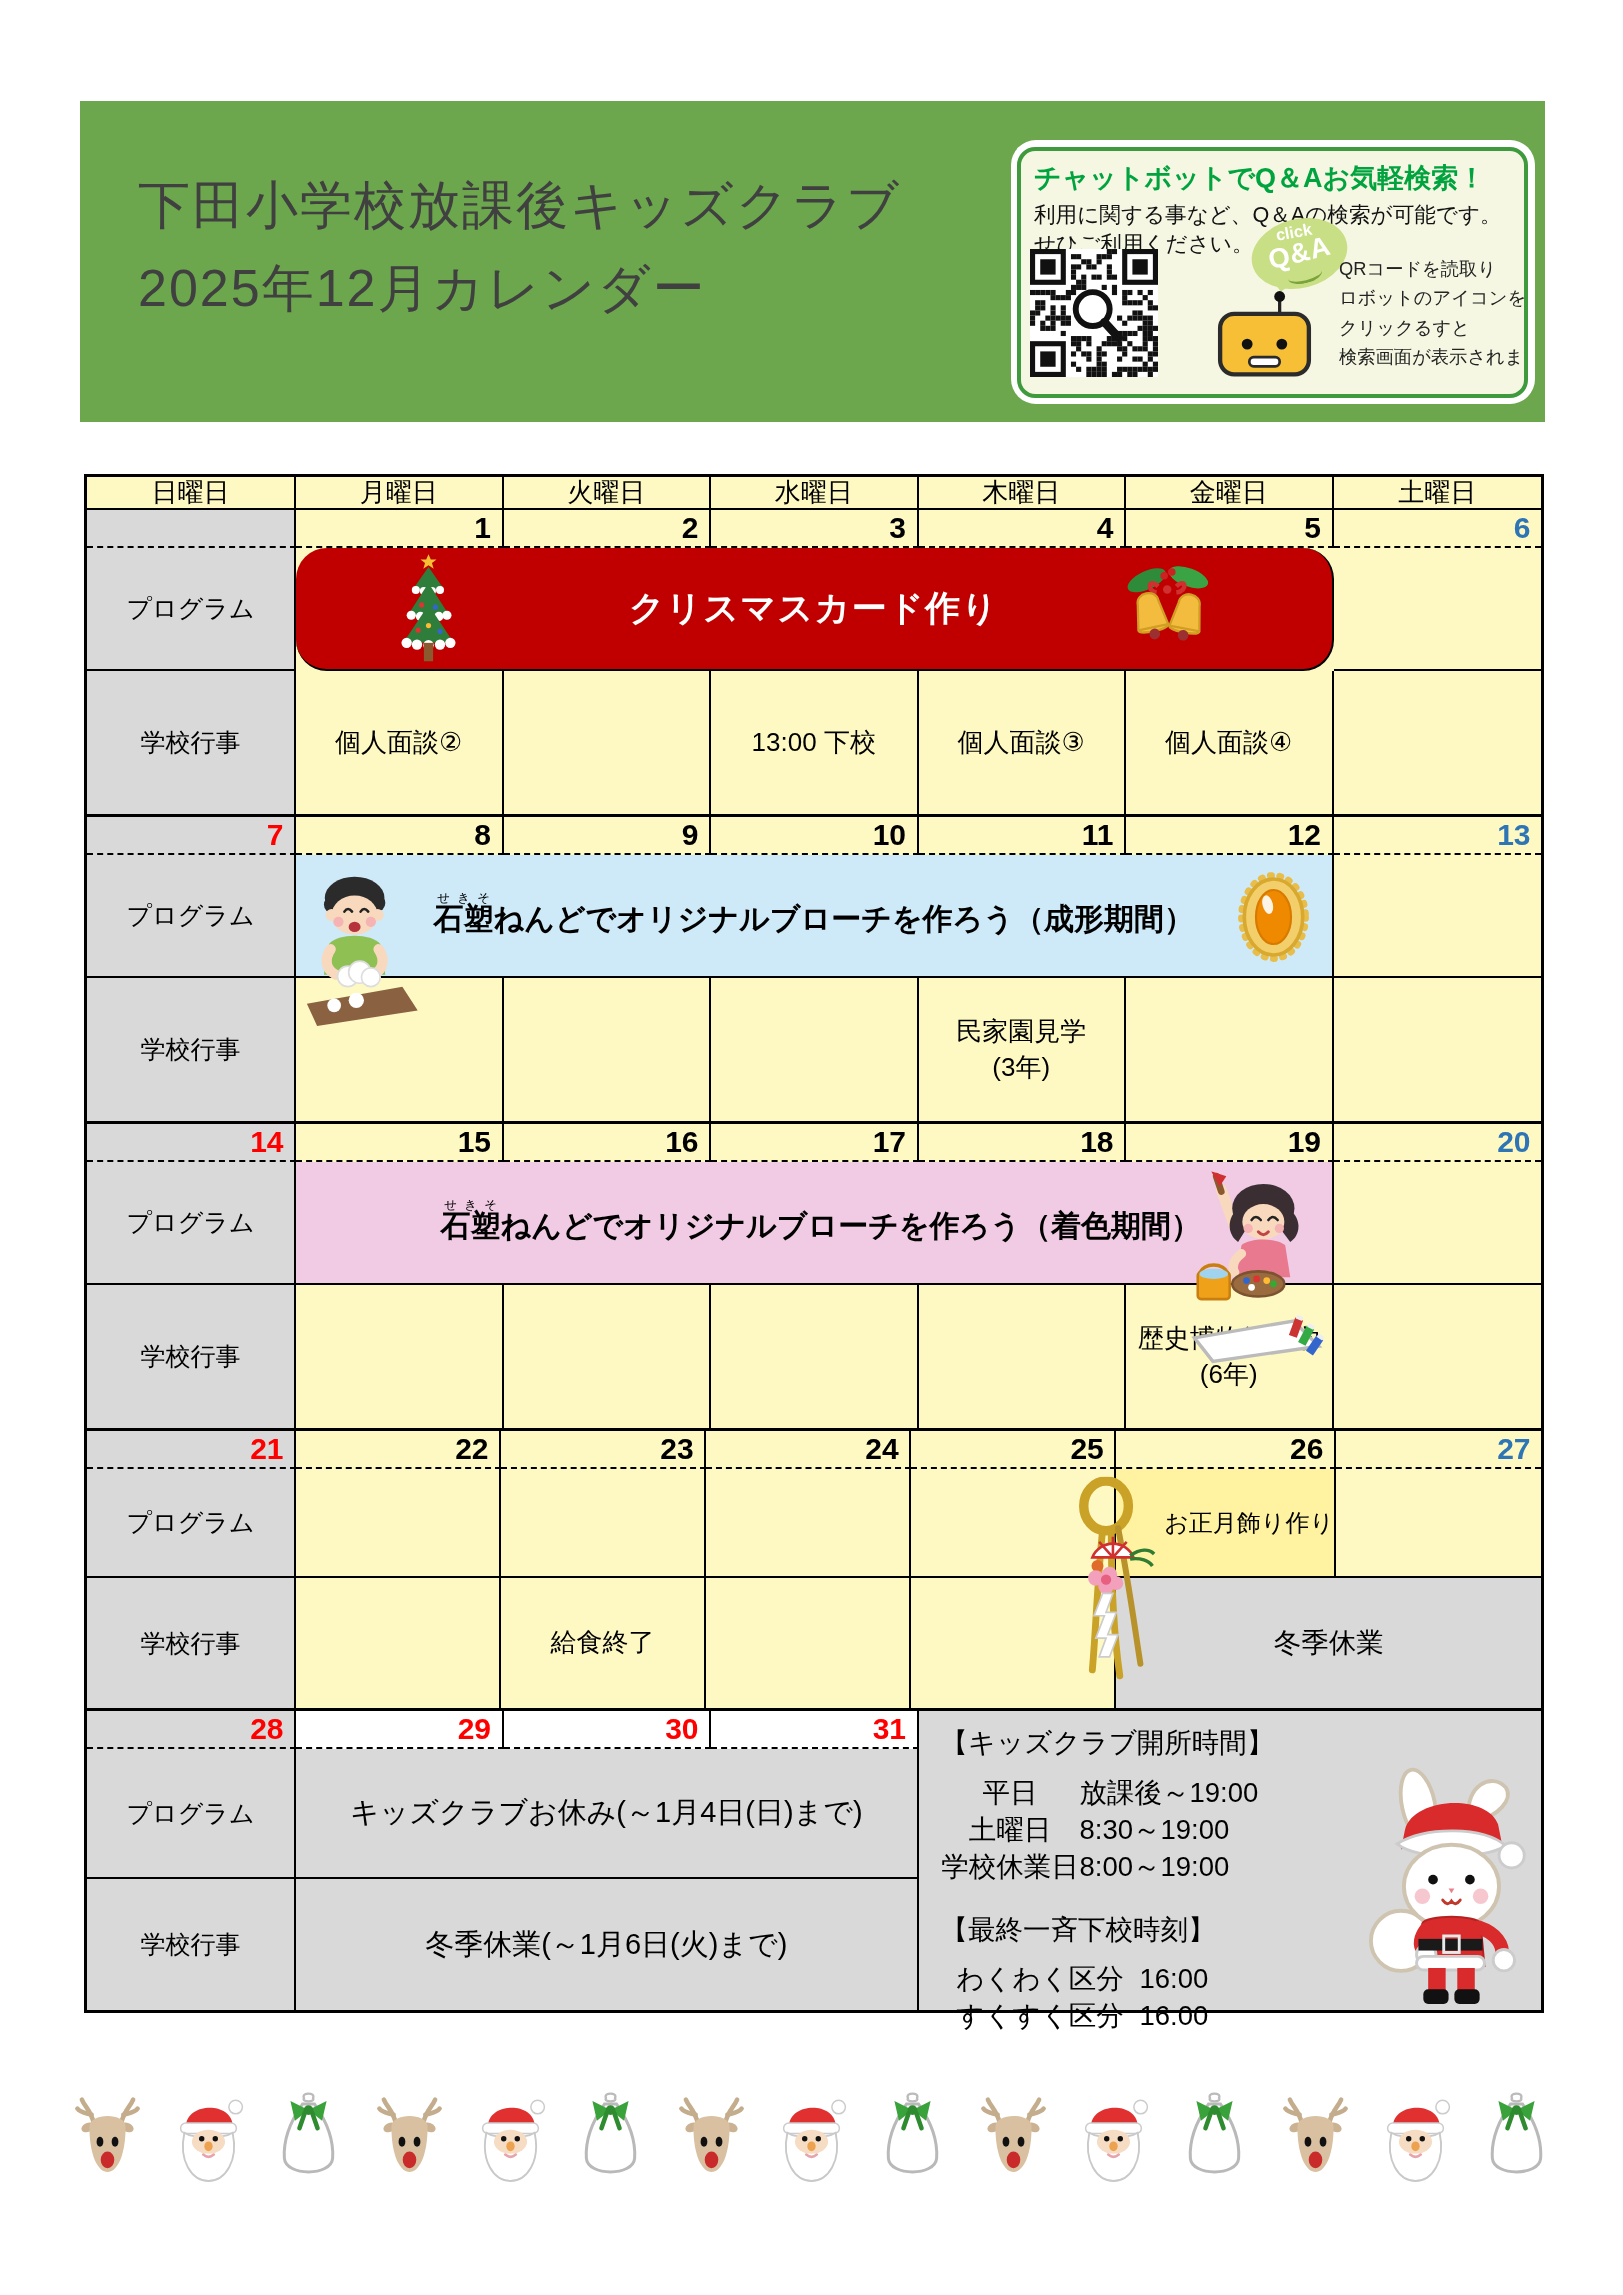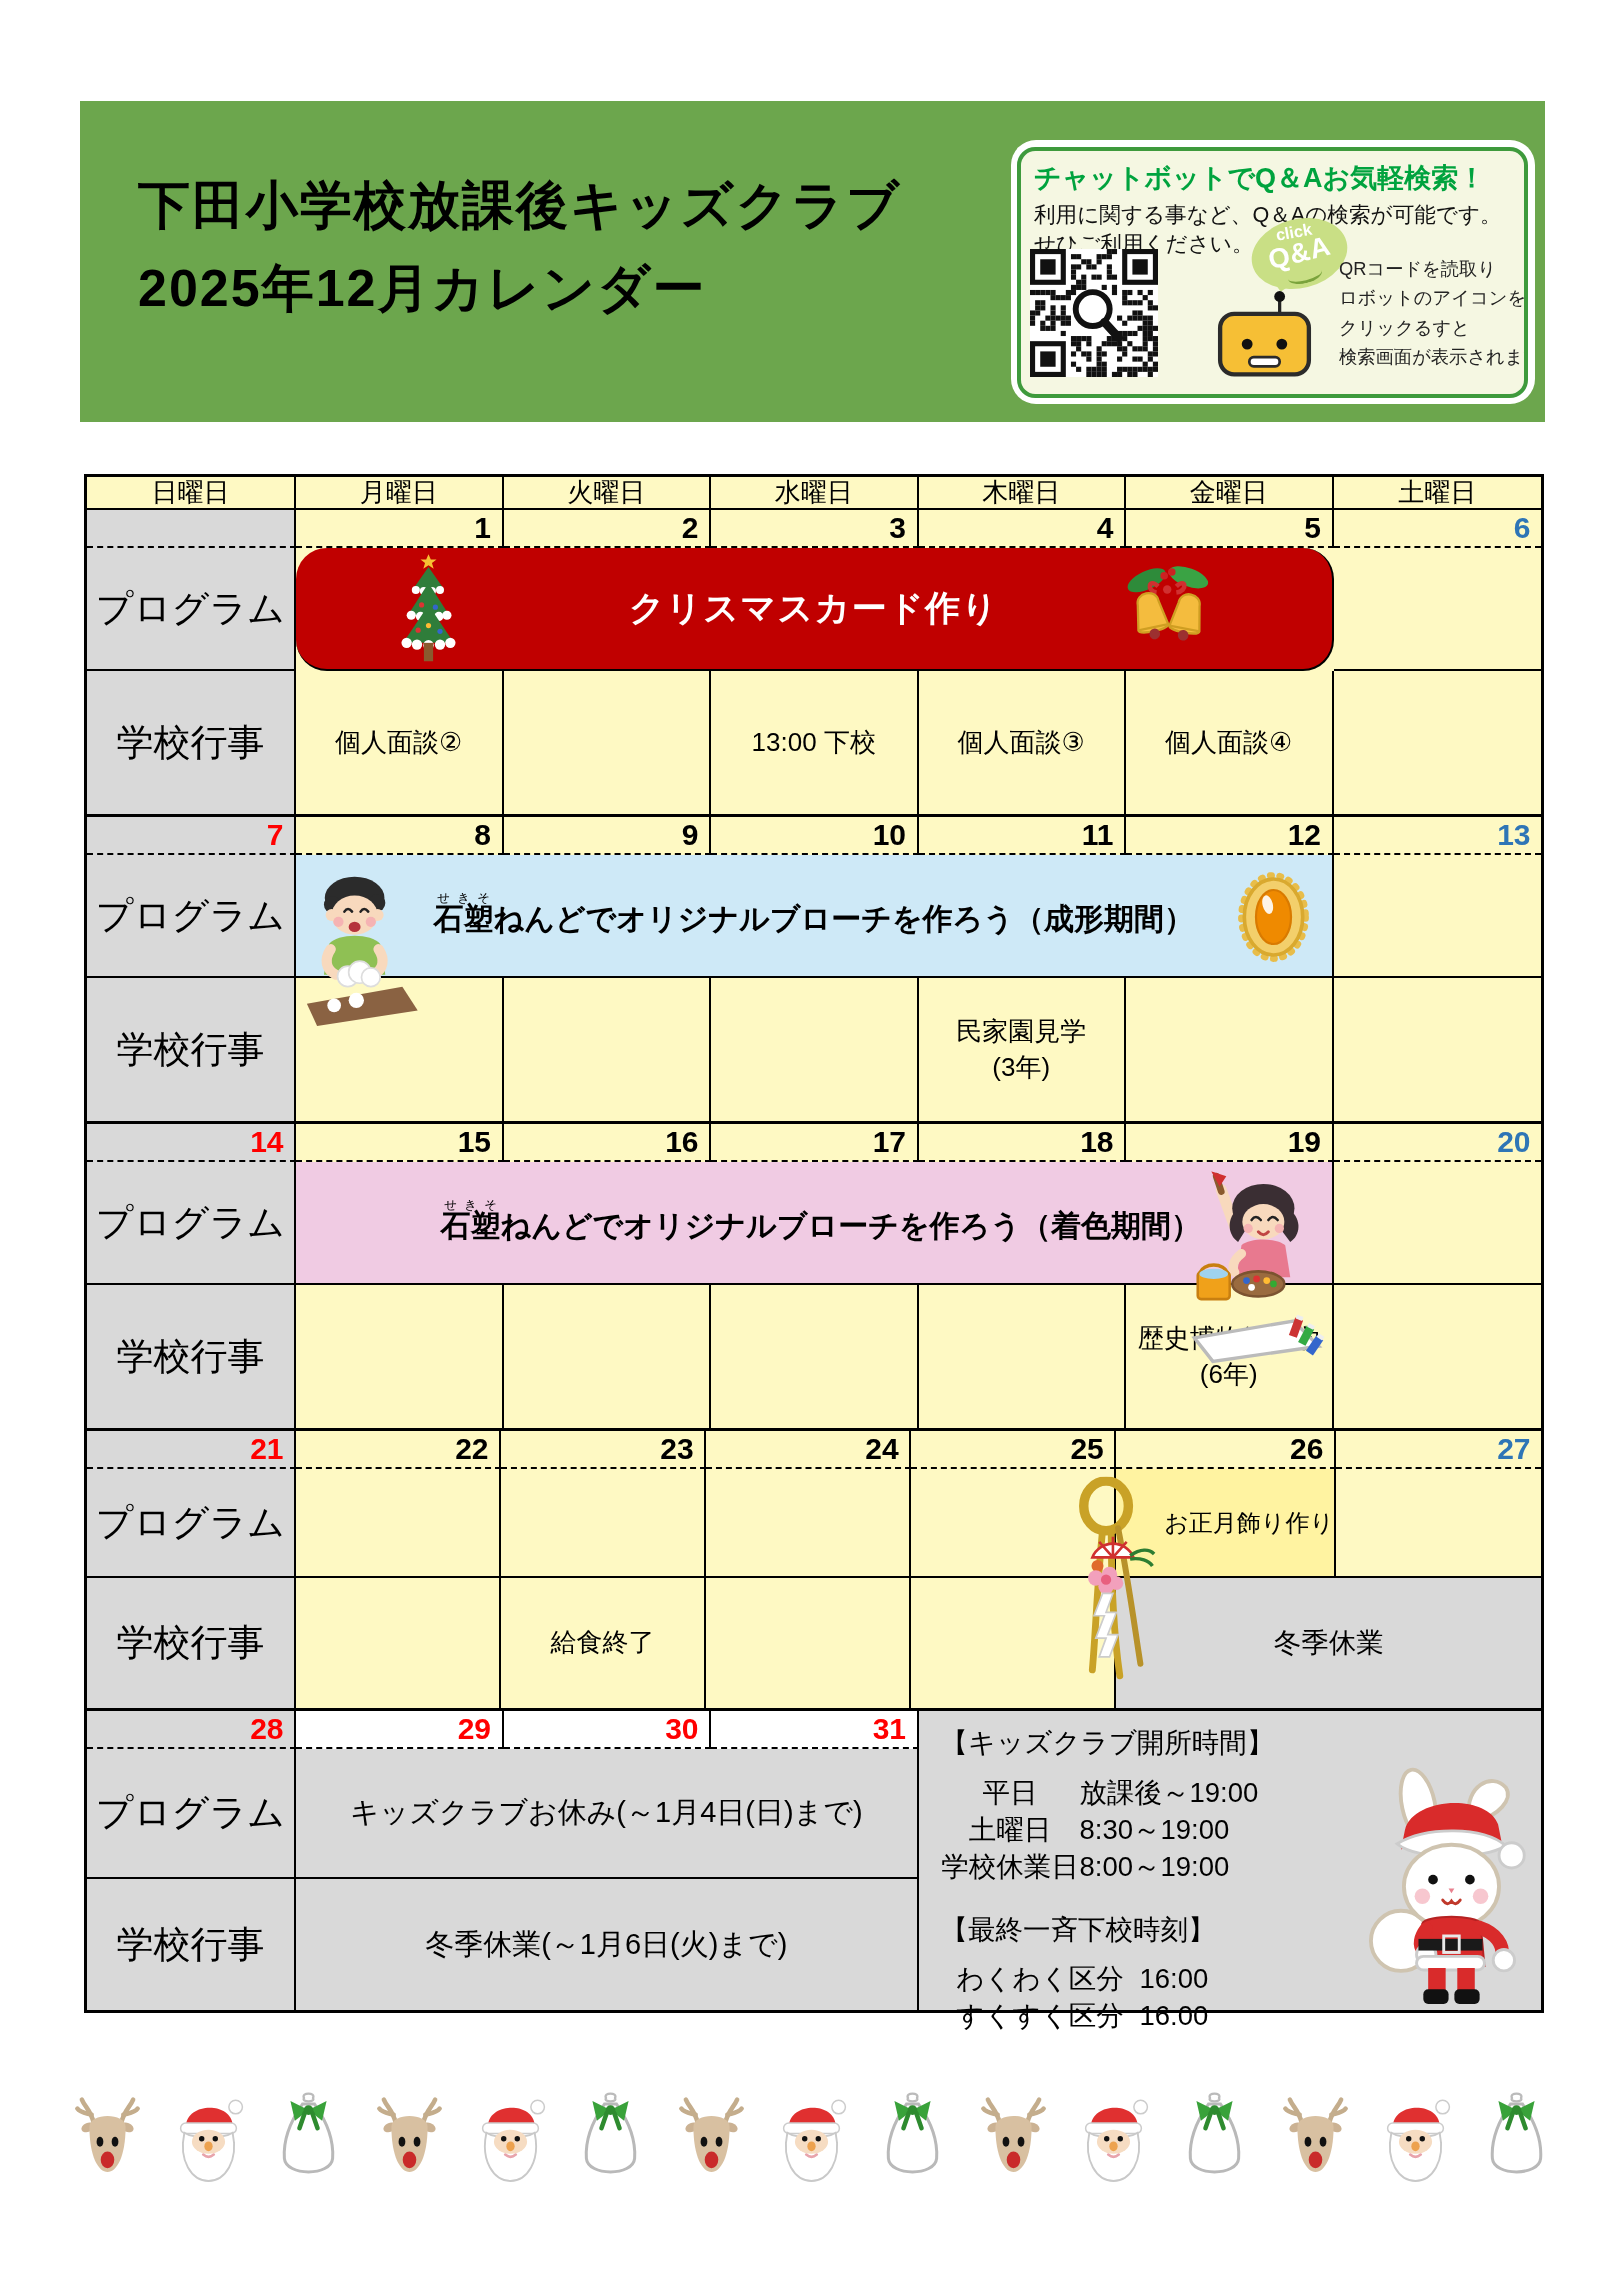--- a/index.html
+++ b/index.html
@@ -1,21 +1,21 @@
 <!DOCTYPE html>
 <html style="font-size:10.5px"><head>
 <meta charset="utf-8">
 <style>
   html,body{margin:0;padding:0;background:#fff;}
   .page{position:relative;width:1623px;height:2295px;background:#fff;overflow:hidden;
         font-family:"Liberation Sans","DejaVu Sans",sans-serif;color:#000;}
 
   
   .header-block{position:absolute;left:80px;top:101px;width:1465px;height:321px;background:#6CA64D;}
-  .title{position:absolute;left:58px;top:63px;font-size:52px;font-weight:bold;color:#000000;
+  .title{position:absolute;left:58px;top:63px;font-size:52px;font-weight:normal;color:#404040;
          line-height:1.6;letter-spacing:2px;white-space:nowrap;}
 
   
   .qa-wrap{position:absolute;right:10.5px;top:39px;width:524px;height:264px;background:#fff;
            border-radius:25px;padding:6.5px;box-sizing:border-box;}
   .qa-inner{width:100%;height:100%;background:#F5F7E2;border:4.6px solid #3E9A3C;border-radius:18.3px;
             box-sizing:border-box;padding:9.2px 13px;position:relative;overflow:hidden;}
   .qa-h{font-size:27px;font-weight:bold;color:#00A33E;white-space:nowrap;}
   .qa-b{font-size:21.6px;line-height:1.36;color:#111;margin-top:3.9px;}
   .qa-qr{position:absolute;left:9.2px;top:98px;width:128px;height:128px;}
@@ -41,21 +41,21 @@
   .w13{grid-template-rows:38px 123px 143px;}
   .w4{grid-template-rows:38px 109px 130px;}
   .w5{grid-template-rows:38px 130px 131px;}
   .c{border-right:2px solid #000;box-sizing:border-box;position:relative;}
   .c.last{border-right:none;}
   .dcell{display:flex;align-items:center;justify-content:flex-end;padding-right:10.5px;
          font-size:30px;font-weight:600;border-bottom:2.6px dashed #000;}
   .dcell.sun{background:#D9D9D9;color:#FF0000;}
   .dcell.red{color:#FF0000;}
   .dcell.sat{color:#2E75B6;}
-  .plabel,.slabel{background:#D9D9D9;display:flex;align-items:center;justify-content:center;font-size:37px;}
+  .plabel,.slabel{background:#D9D9D9;display:flex;align-items:center;justify-content:center;font-size:25px;}
   .plabel{border-bottom:2px solid #000;}
   .pcell{border-bottom:2px solid #000;}
   .banner{grid-row:2;grid-column:2/7;border-right:2px solid #000;border-bottom:2px solid #000;
           display:flex;align-items:center;justify-content:center;position:relative;
           font-size:30px;font-weight:600;box-sizing:border-box;}
   .banner.red{background:#C00000;color:#fff;font-size:35px;font-weight:700;letter-spacing:1.3px;border-radius:31px;}
   .banner.blue{background:#CEE9F7;}
   .banner.pink{background:#F0CBE3;padding-left:14px;}
   .banner ruby rt{font-size:12.4px;font-weight:500;}
   .bimg{position:absolute;z-index:3;}

